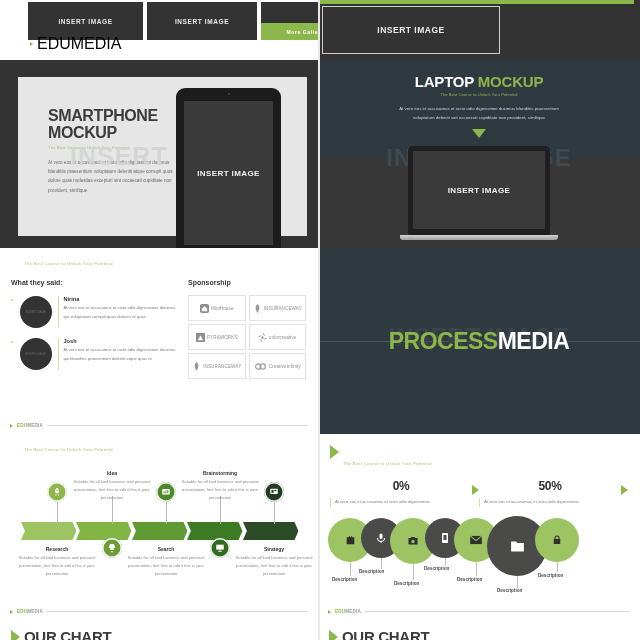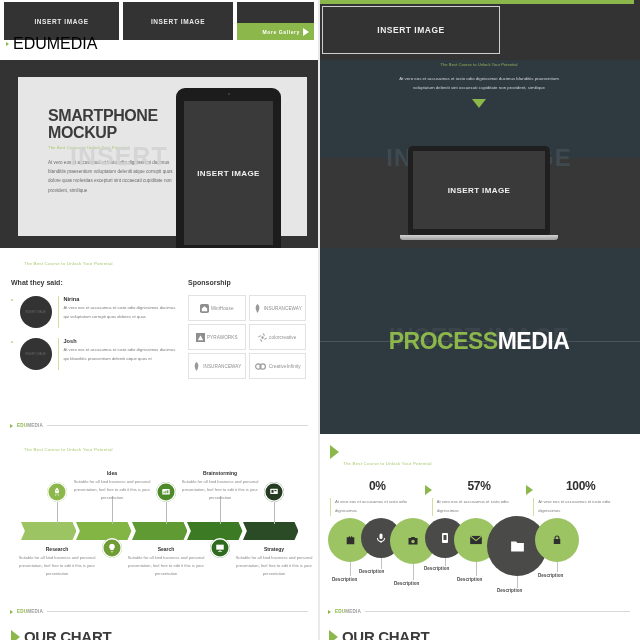--- a/index.html
+++ b/index.html
@@ -184,21 +184,21 @@
 
   .divider-v { position:absolute; top:0; bottom:0; left:318px; width:2px; background:#e9e9e9;}
 </style>
 </head>
 <body>
 
 <div class="page">
   <div class="grid">
 
     <div class="cell gallery-cell">
-      <div class="slide" style="height:60px;">
+      <div class="slide" style="height:60px;margin-left:24px;">
         <div class="gallery-strip">
           <div class="thumb t1">
             <span>INSERT IMAGE</span>
           </div>
           <div class="thumb t2">
             <span>INSERT IMAGE</span>
           </div>
           <div class="thumb t3">
             <div class="top"></div>
             <div class="more-gallery">
@@ -243,20 +243,24 @@
           <div class="screen">
             <span>INSERT IMAGE</span>
           </div>
 
         </div>
       </div>
     </div>
 
     <div class="cell">
       <div class="slide lp-slide">
+        <div class="lp-h1">
+          <span class="w">LAPTOP</span>
+          <span class="green">MOCKUP</span>
+        </div>
         <div class="lp-sub">The Best Course to Unlock Your Potential</div>
         <div class="lp-body">
           <div>At vero eos et accusamus et iusto odio dignissimoi ducimus blanditiis praesentium</div>
           <div>voluptatum deleniti sint occaecati cupiditate non provident, similique</div>
         </div>
         <div class="lp-down"></div>
         <div class="lp-band"></div>
         <div class="lp-watermark">INSERT IMAGE</div>
         <div class="laptop">
           <div class="lid">
@@ -482,28 +486,24 @@
         </div>
         <div class="slide-sub">The Best Course to Unlock Your Potential</div>
 
         <div class="fc-pcts">
           <div class="fc-col">
             <div class="fc-pct">0%</div>
             <div class="fc-note">At vero eos et accusamus et iusto odio dignissimos</div>
           </div>
           <i class="fc-sep"></i>
           <div class="fc-col">
-            <div class="fc-pct">57%</div>
+            <div class="fc-pct">50%</div>
             <div class="fc-note">At vero eos et accusamus et iusto odio dignissimos</div>
           </div>
           <i class="fc-sep"></i>
-          <div class="fc-col">
-            <div class="fc-pct">100%</div>
-            <div class="fc-note">At vero eos et accusamus et iusto odio dignissimos</div>
-          </div>
         </div>
 
         <div class="fc-bubbles">
           <div class="bubble" style="left:0px;   top:0px;  width:44px;height:44px;background:#9cc462;">
             <svg width="13" height="13" viewBox="0 0 24 24" fill="#2f2f2f">
                 <path d="M9 4h6v2h4v13H5V6h4zm2 0v2h2V4z"></path>
               </svg>
           </div>
           <div class="bubble" style="left:33px;  top:0px;  width:40px;height:40px;background:#4a4a48;">
             <svg width="12" height="12" viewBox="0 0 24 24" fill="#fff">

